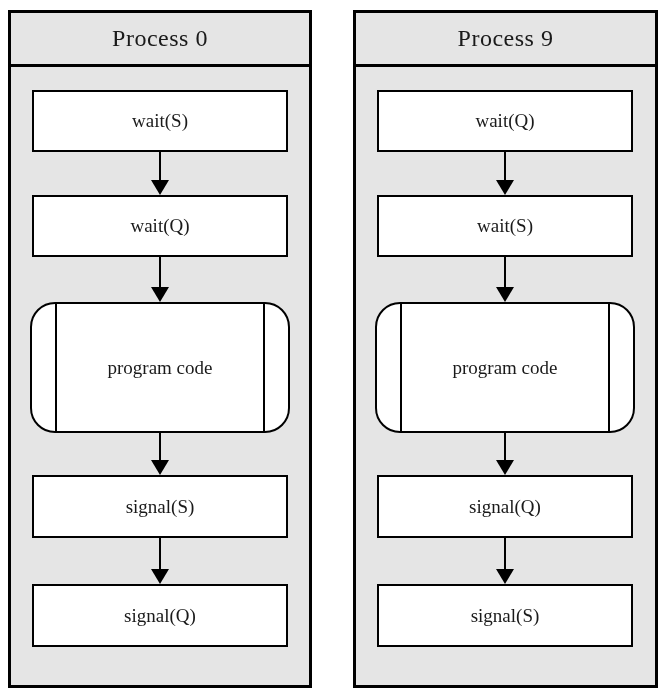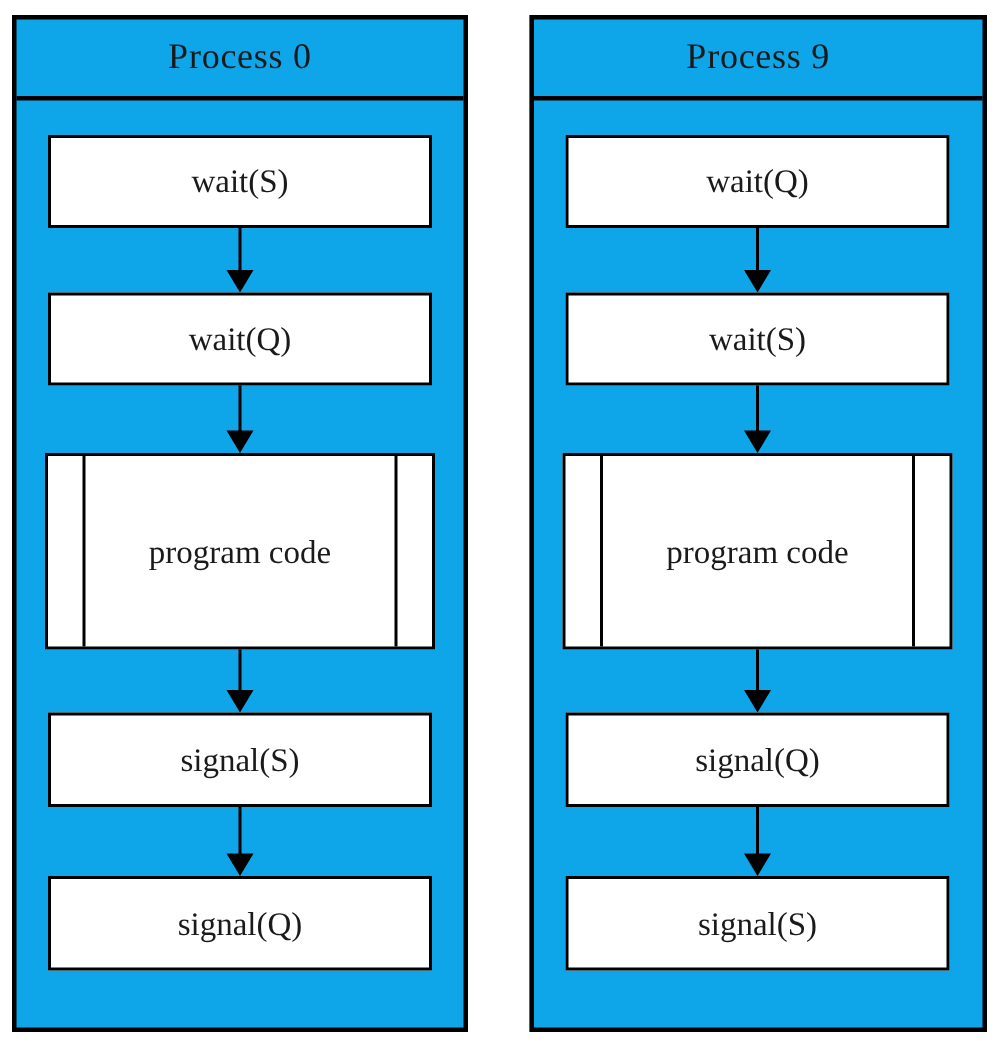--- a/index.html
+++ b/index.html
@@ -10,21 +10,21 @@
     background: #ffffff;
     font-family: "Liberation Serif", serif;
     color: #1a1a1a;
     overflow: hidden;
   }
   .panel {
     position: absolute;
     top: 10px;
     height: 678px;
     border: 3px solid #000000;
-    background: #0ea5e9;
+    background: #e5e5e5;
     box-sizing: border-box;
   }
   .panel.left  { left: 8px;   width: 304px; }
   .panel.right { left: 353px; width: 305px; }
   .panel-title {
     height: 54px;
     box-sizing: border-box;
     border-bottom: 3px solid #000000;
     display: flex;
     align-items: center;
@@ -33,25 +33,25 @@
     letter-spacing: 0.5px;
   }
   .step {
     position: absolute;
     box-sizing: border-box;
     border: 2px solid #000000;
     background: #ffffff;
     display: flex;
     align-items: center;
     justify-content: center;
-    font-size: 22px;
+    font-size: 19px;
   }
   .s1 { left: 21px; top: 77px;  width: 256px; height: 62px; }
   .s2 { left: 21px; top: 182px; width: 256px; height: 62px; }
-  .s3 { left: 19px; top: 289px; width: 260px; height: 131px; }
+  .s3 { left: 19px; top: 289px; width: 260px; height: 131px; border-radius: 25px; }
   .s4 { left: 21px; top: 462px; width: 256px; height: 63px; }
   .s5 { left: 21px; top: 571px; width: 256px; height: 63px; }
   .pp-bar {
     position: absolute;
     top: 0;
     bottom: 0;
     width: 2px;
     background: #000000;
   }
   .pp-bar.bar-left  { left: 23px; }

